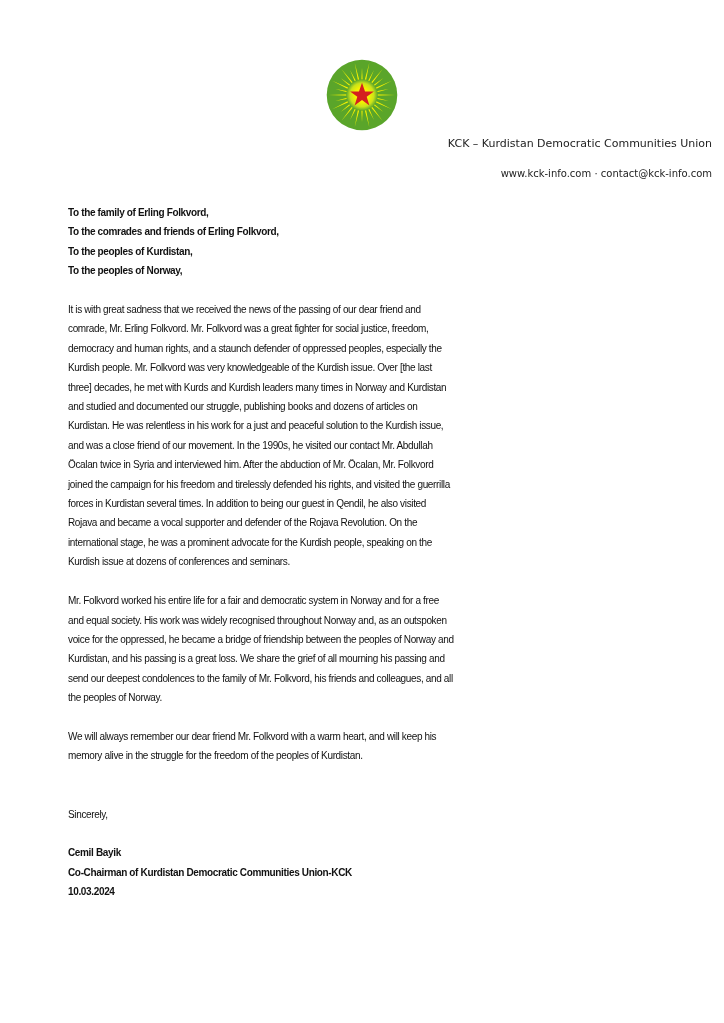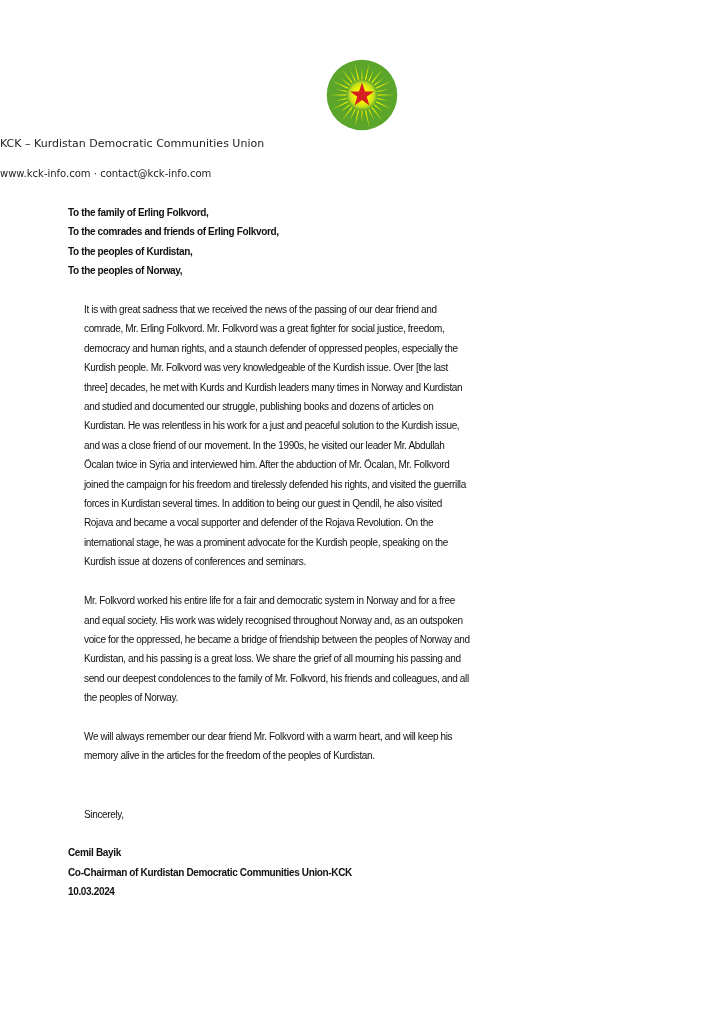--- a/index.html
+++ b/index.html
@@ -19,21 +19,21 @@
       position: absolute;
       left: 326px;
       top: 59px;
       width: 72px;
       height: 72px;
     }
     .org-line {
       position: absolute;
       left: 0;
       width: 712px;
-      text-align: left;
+      text-align: right;
       font-family: "DejaVu Sans", sans-serif;
       color: #222;
     }
     .org-name {
       top: 137px;
       font-size: 11px;
     }
     .org-contact {
       top: 168px;
       font-size: 10px;
@@ -47,21 +47,21 @@
       line-height: 19.4px;
       letter-spacing: -0.35px;
     }
     .salutation {
       font-weight: bold;
     }
     .salutation div {
       white-space: nowrap;
     }
     p {
-      margin: 16px;
+      margin: 0;
     }
     .para {
       margin-top: 19.4px;
     }
     .para .line {
       display: block;
       white-space: nowrap;
     }
     .closing {
       margin-top: 38.8px;
@@ -133,41 +133,41 @@
   </div>
 
   <p class="para">
     <span class="line">It is with great sadness that we received the news of the passing of our dear friend and</span>
     <span class="line">comrade, Mr. Erling Folkvord. Mr. Folkvord was a great fighter for social justice, freedom,</span>
     <span class="line">democracy and human rights, and a staunch defender of oppressed peoples, especially the</span>
     <span class="line">Kurdish people. Mr. Folkvord was very knowledgeable of the Kurdish issue. Over [the last</span>
     <span class="line">three] decades, he met with Kurds and Kurdish leaders many times in Norway and Kurdistan</span>
     <span class="line">and studied and documented our struggle, publishing books and dozens of articles on</span>
     <span class="line">Kurdistan. He was relentless in his work for a just and peaceful solution to the Kurdish issue,</span>
-    <span class="line">and was a close friend of our movement. In the 1990s, he visited our leader Mr. Abdullah</span>
+    <span class="line">and was a close friend of our movement. In the 1990s, he visited our contact Mr. Abdullah</span>
     <span class="line">Öcalan twice in Syria and interviewed him. After the abduction of Mr. Öcalan, Mr. Folkvord</span>
     <span class="line">joined the campaign for his freedom and tirelessly defended his rights, and visited the guerrilla</span>
     <span class="line">forces in Kurdistan several times. In addition to being our guest in Qendil, he also visited</span>
     <span class="line">Rojava and became a vocal supporter and defender of the Rojava Revolution. On the</span>
     <span class="line">international stage, he was a prominent advocate for the Kurdish people, speaking on the</span>
     <span class="line">Kurdish issue at dozens of conferences and seminars.</span>
   </p>
 
   <p class="para">
     <span class="line">Mr. Folkvord worked his entire life for a fair and democratic system in Norway and for a free</span>
     <span class="line">and equal society. His work was widely recognised throughout Norway and, as an outspoken</span>
     <span class="line">voice for the oppressed, he became a bridge of friendship between the peoples of Norway and</span>
     <span class="line">Kurdistan, and his passing is a great loss. We share the grief of all mourning his passing and</span>
     <span class="line">send our deepest condolences to the family of Mr. Folkvord, his friends and colleagues, and all</span>
     <span class="line">the peoples of Norway.</span>
   </p>
 
   <p class="para">
     <span class="line">We will always remember our dear friend Mr. Folkvord with a warm heart, and will keep his</span>
-    <span class="line">memory alive in the articles for the freedom of the peoples of Kurdistan.</span>
+    <span class="line">memory alive in the struggle for the freedom of the peoples of Kurdistan.</span>
   </p>
 
   <p class="closing">Sincerely,</p>
 
   <div class="signature">
     <div>Cemil Bayik</div>
     <div>Co-Chairman of Kurdistan Democratic Communities Union-KCK</div>
     <div>10.03.2024</div>
   </div>
 </div>

